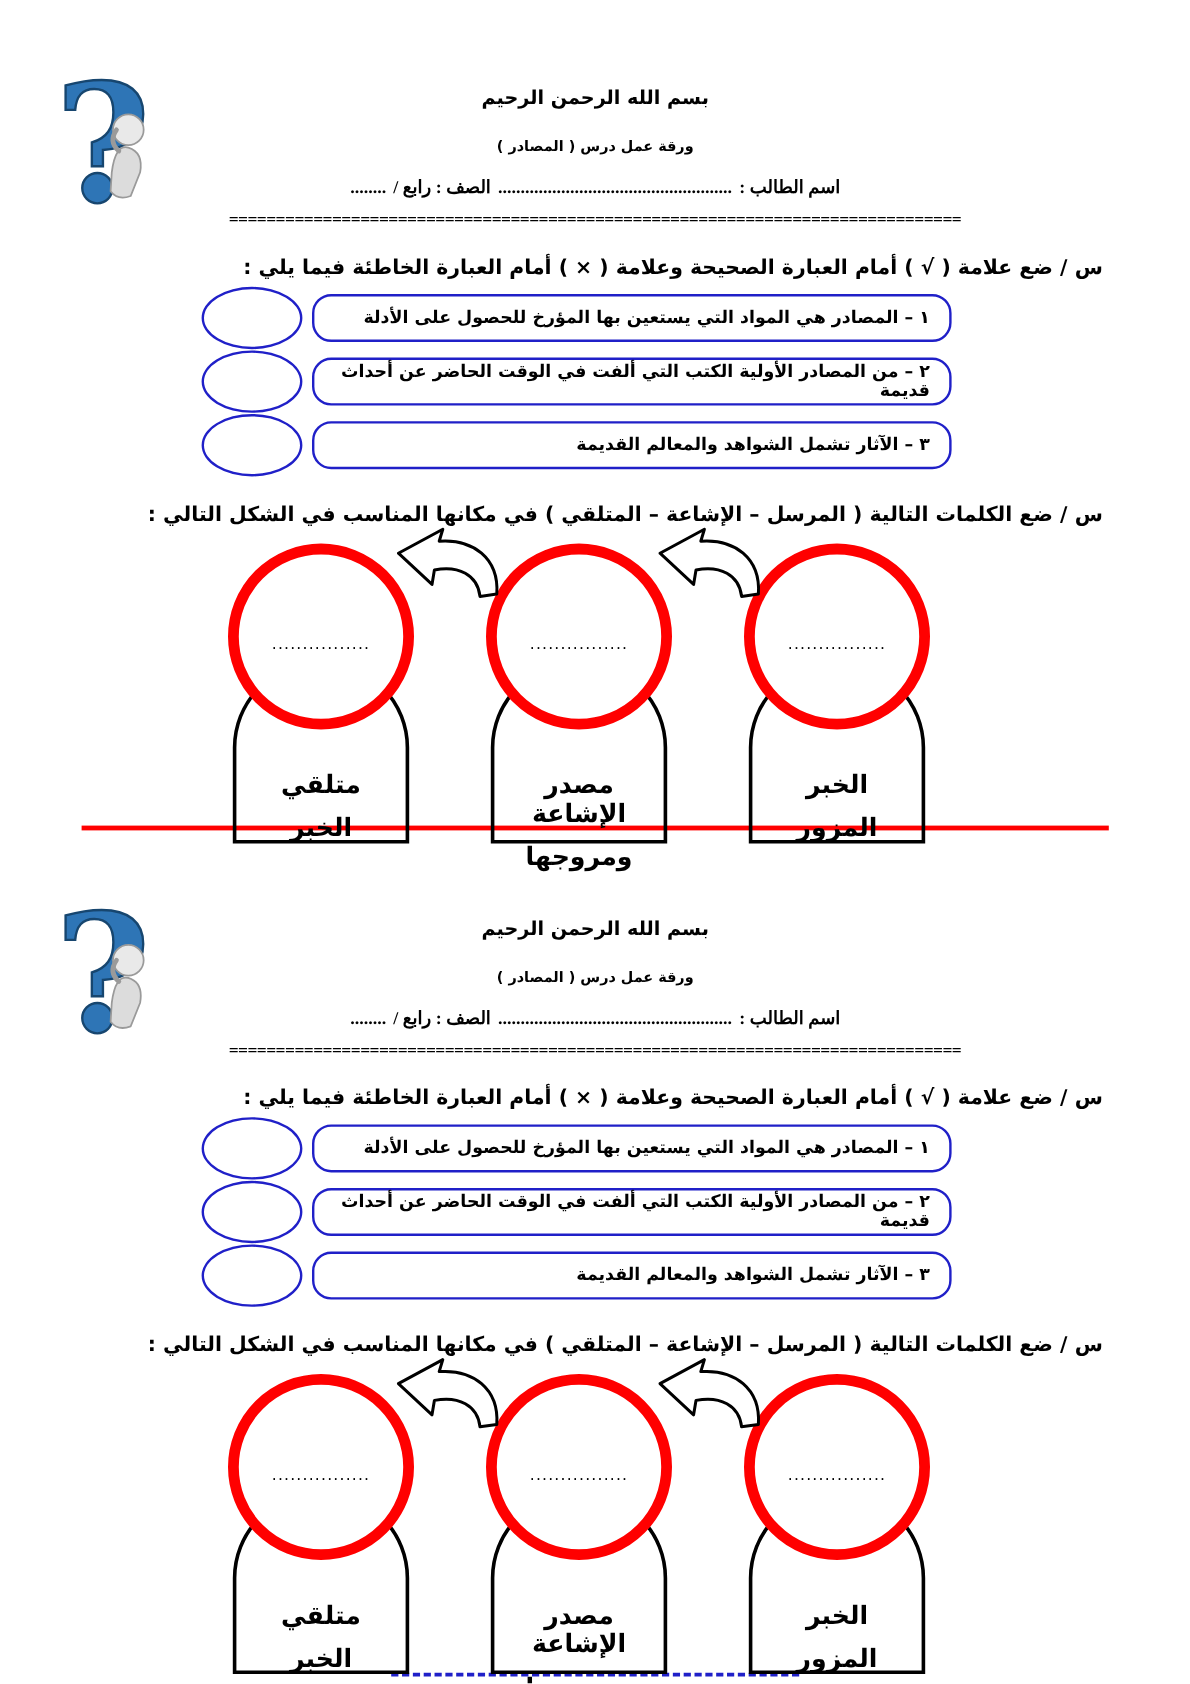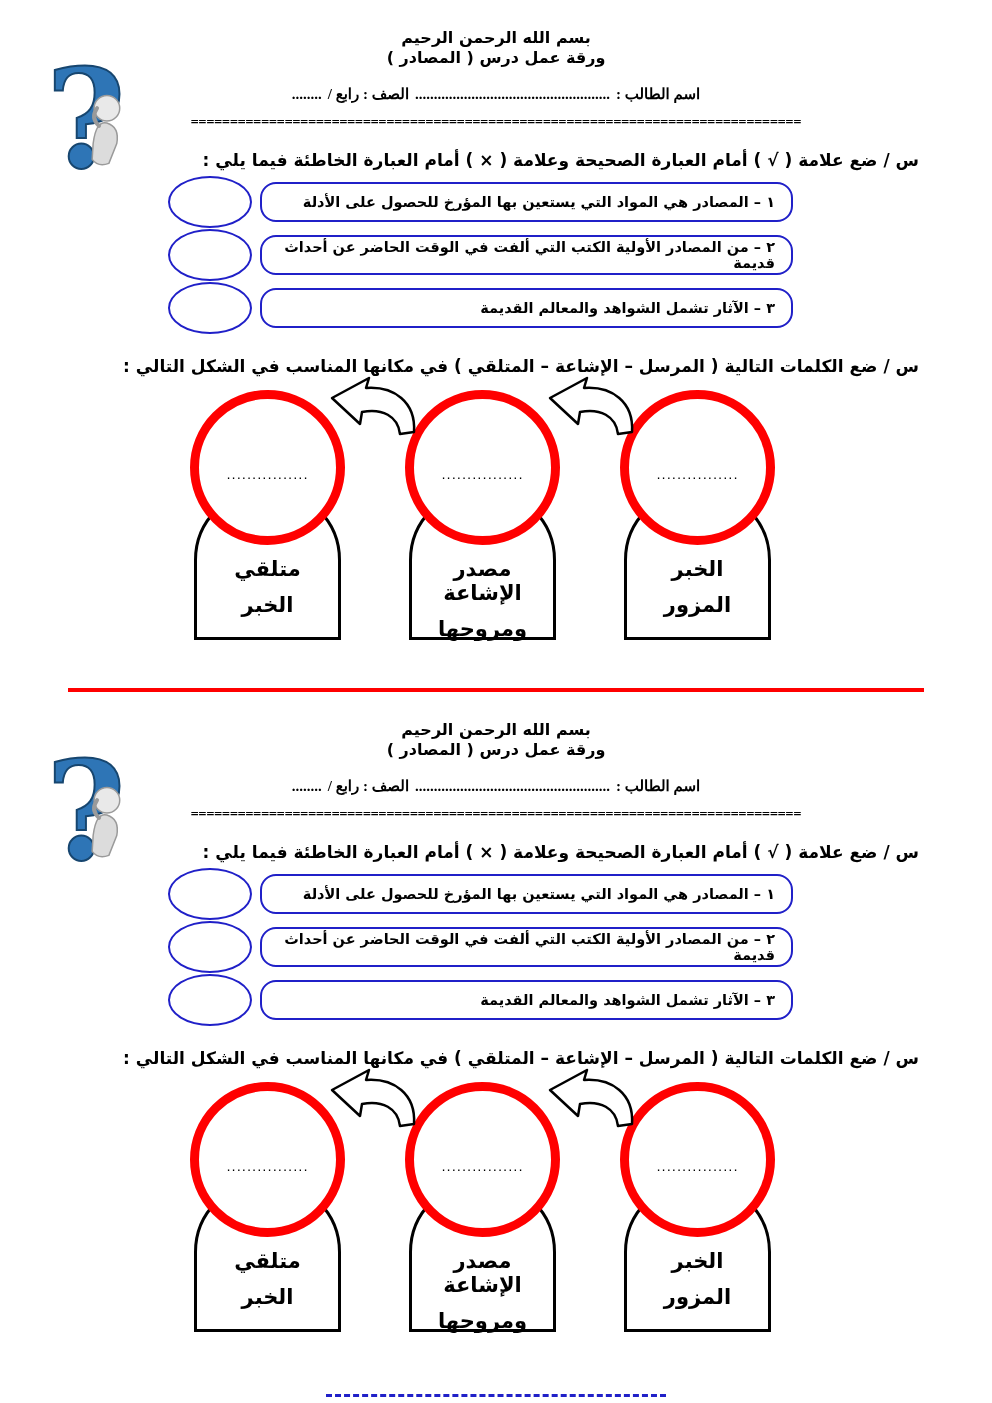--- a/index.html
+++ b/index.html
@@ -6,23 +6,23 @@
   body{font-family:"DejaVu Sans",sans-serif;color:#000;}
   .page{position:relative;width:992px;height:1403px;background:#fff;overflow:hidden;}
 
   .sheet{position:relative;height:688px;}
   .sheet.second{height:711px;}
 
   .red-divider{height:4px;background:#FF0000;margin:0 68px;}
 
   
   .clipart{position:absolute;top:50px;left:38px;width:128px;height:142px;}
-  .header-texts{padding-top:28px;text-align:center;font-weight:bold;}
+  .header-texts{padding-top:72px;text-align:center;font-weight:bold;}
   .bismillah{font-size:16px;}
-  .lesson-title{font-size:16px;margin-top:1px;}
+  .lesson-title{font-size:12px;margin-top:24px;}
   .student-line{font-size:15px;margin-top:18px;direction:rtl;font-family:Liberation Serif, serif;}
   .student-line span{margin:0 3px;}
   .dots-blank{letter-spacing:1px;font-weight:bold;}
   .equals-sep{font-size:13px;margin-top:10px;font-family:"DejaVu Sans Mono",monospace;white-space:nowrap;overflow:hidden;font-weight:normal;}
 
   
   .q-heading{direction:rtl;text-align:right;padding-right:73px;font-weight:bold;font-size:17px;margin-top:22px;}
   .q-heading.q2{margin-top:26px;}
 
   
@@ -31,21 +31,21 @@
   .answer-ellipse{width:80px;height:48px;border:2px solid #2020C8;border-radius:50%;flex:none;background:#fff;}
   .statement-box{flex:1;height:40px;border:2px solid #2020C8;border-radius:16px;display:flex;align-items:center;direction:rtl;padding:13px 16px;font-weight:bold;font-size:14.5px;background:#fff;box-sizing:border-box;}
 
   
   .diagram{position:relative;margin-left:190px;margin-top:14px;width:590px;height:252px;}
   .node{position:absolute;top:0;width:155px;height:250px;}
   .node.n1{left:430px;} .node.n2{left:215px;} .node.n3{left:0;}
   .circle{position:absolute;top:0;left:0;width:155px;height:155px;border:9px solid #FF0000;border-radius:50%;background:#fff;z-index:2;box-sizing:border-box;display:flex;align-items:center;justify-content:center;}
   .circle .answer-dots{font-size:13px;letter-spacing:1px;margin-top:14px;}
   .tombstone{position:absolute;top:98px;left:4px;width:147px;height:152px;border:3px solid #000;border-radius:72px 72px 0 0;box-sizing:border-box;text-align:center;font-weight:bold;font-size:21px;z-index:1;background:transparent;direction:rtl;}
-  .tombstone .l1{margin-top:66px;}
+  .tombstone .l1{margin-top:88px;}
   .tombstone .l2{margin-top:12px;}
   .arrow{position:absolute;top:-14px;width:110px;height:62px;z-index:3;}
   .arrow.a1{left:338px;}
   .arrow.a2{left:120px;}
 
   .footer-mark{position:absolute;bottom:6px;left:326px;width:340px;border-top:3px dashed #2020C8;}
 </style>
 </head>
 <body>
 

